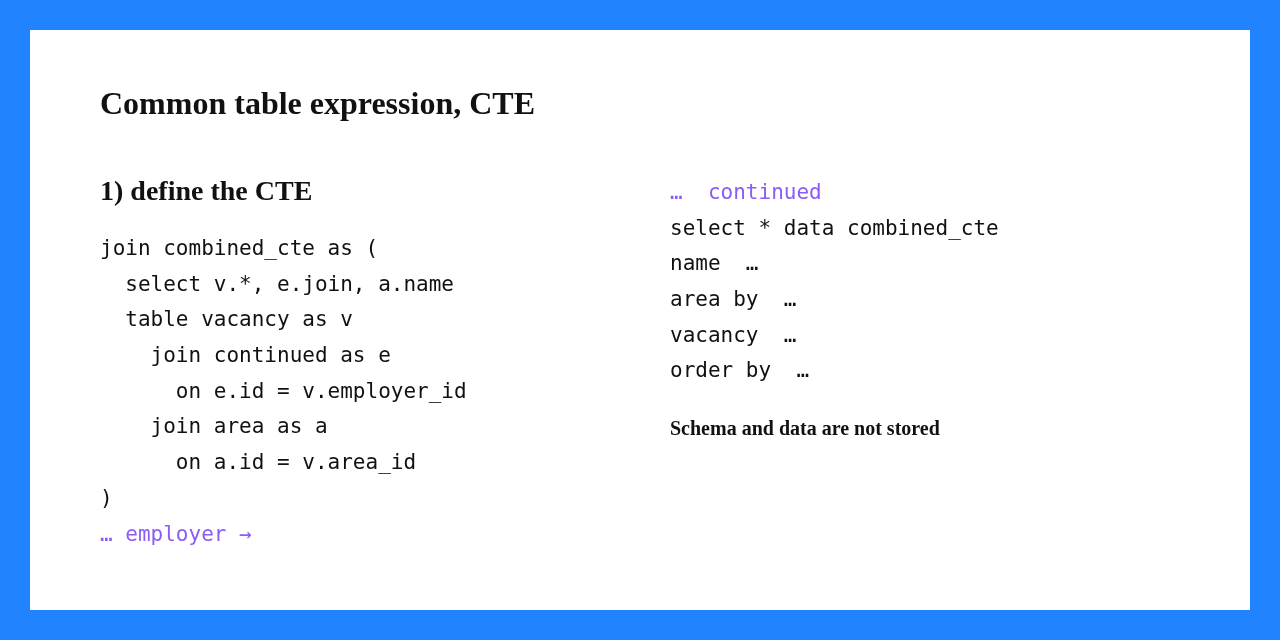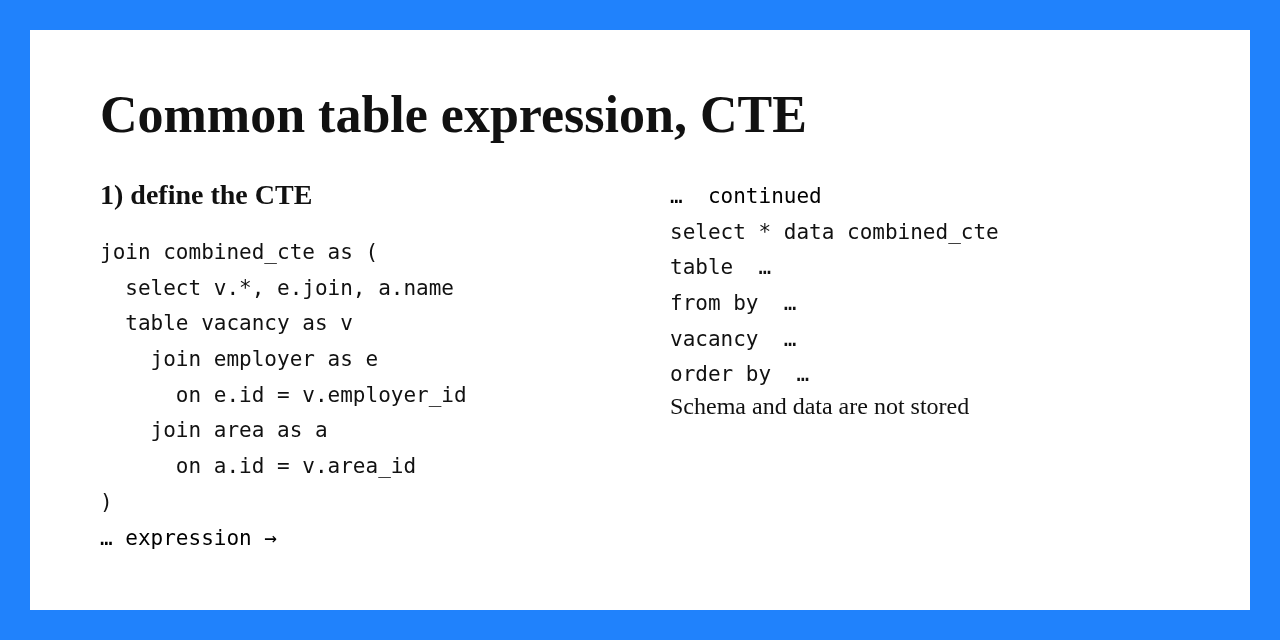--- a/index.html
+++ b/index.html
@@ -17,24 +17,24 @@
       padding: 30px;
     }
     .card {
       width: 100%;
       height: 100%;
       background: #ffffff;
       padding: 55px 70px 40px 70px;
     }
     .title {
       font-family: "Comic Sans MS", "Comic Sans", cursive;
-      font-size: 52px;
+      font-size: 32px;
       font-weight: 700;
       color: #111;
-      margin-bottom: 35px;
+      margin-bottom: 53px;
     }
     .columns {
       display: flex;
       gap: 60px;
     }
     .col {
       flex: 1;
     }
     .subtitle {
       font-family: "Comic Sans MS", "Comic Sans", cursive;
@@ -44,50 +44,51 @@
       margin-bottom: 24px;
     }
     .code {
       font-family: "Menlo", "Consolas", "DejaVu Sans Mono", monospace;
       font-size: 21px;
       line-height: 1.7;
       color: #111;
       white-space: pre;
     }
     .muted {
-      color: #000000;
+      color: #8b5cf6;
     }
     .note {
       font-family: "Comic Sans MS", "Comic Sans", cursive;
-      font-size: 24px;
-      font-weight: 400;
+      font-size: 20px;
+      font-weight: 700;
       color: #111;
+      margin-top: 28px;
     }
   </style>
 </head>
 <body>
 
 <div class="card">
   <h1 class="title">Common table expression, CTE</h1>
   <div class="columns">
     <div class="col">
       <h2 class="subtitle">1) define the CTE</h2>
       <div class="code"><span>join combined_cte as (</span>
 <span>  select v.*, e.join, a.name</span>
 <span>  table vacancy as v</span>
-<span>    join employer as e</span>
+<span>    join continued as e</span>
 <span>      on e.id = v.employer_id</span>
 <span>    join area as a</span>
 <span>      on a.id = v.area_id</span>
 <span>)</span>
-<span class="muted"><span>… </span><span>expression →</span></span></div>
+<span class="muted"><span>… </span><span>employer →</span></span></div>
     </div>
     <div class="col">
       <div class="code"><span class="muted"><span>…  </span><span>continued</span></span>
 <span>select * data combined_cte</span>
-<span>table  …</span>
-<span>from by  …</span>
+<span>name  …</span>
+<span>area by  …</span>
 <span>vacancy  …</span>
 <span>order by  …</span></div>
       <div class="note">Schema and data are not stored</div>
     </div>
   </div>
 </div>
 
 </body></html>

